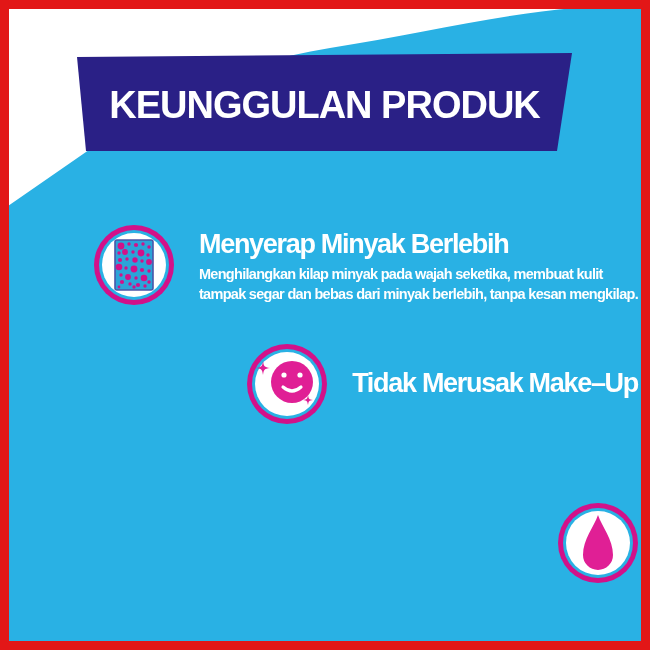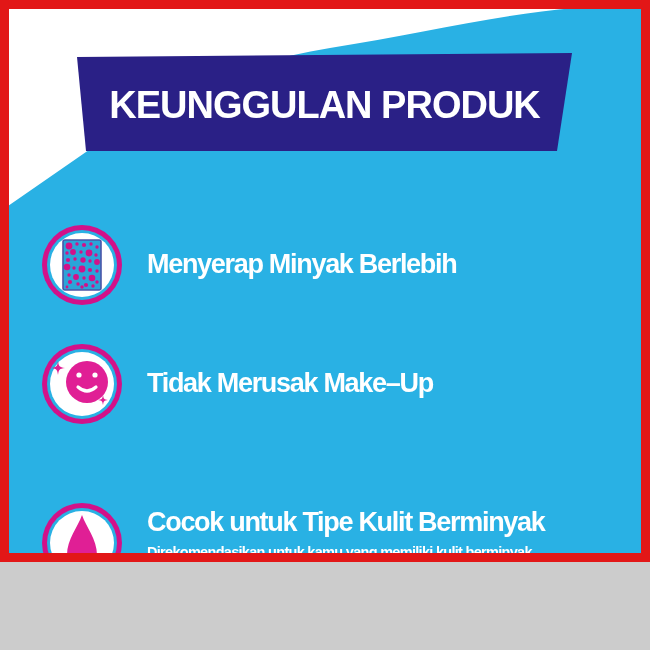--- a/index.html
+++ b/index.html
@@ -1,35 +1,35 @@
 <!DOCTYPE html>
 <html style="--border-red: #e21717; --background-blue: #29b1e4; --banner-navy: #2a2086; --accent-magenta: #d21189; --icon-pink: #e01f95; --paper-blue: #2ba4d8; --paper-outline: #4a55a8; --text-white: #ffffff;"><head>
 <meta charset="utf-8">
 <style>
   html,body { margin:0; padding:0; background:#cccccc; }
   #canvas {
-    position:relative; width:650px; height:562px; margin:0 auto;
+    position:relative; width:650px; height:650px; margin:0 auto;
     background:#ffffff; overflow:hidden;
     font-family:"Liberation Sans", sans-serif;
   }
   .bg { position:absolute; left:0; top:0; width:650px; height:650px; display:block; }
   .blue-shape   { fill:var(--background-blue,#29b1e4); }
   .banner-shape { fill:var(--banner-navy,#2a2086); }
 
   .banner-text {
     position:absolute; left:77px; top:53px; width:495px; height:98px;
     display:flex; align-items:center; justify-content:center;
     padding-top:6px; box-sizing:border-box;
     color:var(--text-white,#ffffff);
     font-size:38px; font-weight:bold; letter-spacing:-1px; white-space:nowrap;
   }
 
   .feature {
     position:absolute; left:42px; right:12px; height:80px;
-    display:flex; align-items:center;
+    display:flex; align-items:center;justify-content:flex-end;
   }
   .feature .icon-outer {
     width:80px; height:80px; flex:0 0 80px;
     display:flex; align-items:center; justify-content:center;
   }
   .icon-disc {
     width:64px; height:64px; border-radius:50%;
     background:var(--text-white,#ffffff);
     box-shadow: 0 0 0 3px var(--background-blue,#29b1e4),
                 0 0 0 8px var(--accent-magenta,#d21189);
@@ -105,20 +105,22 @@
               <circle cx="4" cy="20" r="2.1"></circle>
             <circle cx="11" cy="21" r="1.7"></circle>
               <circle cx="-15" cy="22" r="1.4"></circle>
             <circle cx="0" cy="22" r="1.7"></circle>
           </g>
         </svg>
       </div>
     </div>
     <div class="texts">
       <h2>Menyerap Minyak Berlebih</h2>
+      <p>Menghilangkan kilap minyak pada wajah seketika, membuat kulit
+tampak segar dan bebas dari minyak berlebih, tanpa kesan mengkilap.</p>
     </div>
   </div>
 
   <div class="feature" style="top:344px">
     <div class="icon-outer">
       <div class="icon-disc">
         <svg width="64" height="64" viewBox="-32 -32 64 64">
           <circle cx="5" cy="-2" r="21" fill="var(--icon-pink,#e01f95)"></circle>
           <circle cx="-3" cy="-9" r="2.6" fill="var(--text-white,#ffffff)"></circle>
           <circle cx="13" cy="-9" r="2.6" fill="var(--text-white,#ffffff)"></circle>
@@ -136,21 +138,16 @@
   </div>
 
   <div class="feature" style="top:503px">
     <div class="icon-outer">
       <div class="icon-disc">
         <svg width="64" height="64" viewBox="-32 -32 64 64">
           <path d="M 0,-28 C 4,-16 15,-4 15,12 A 15,15 0 1,1 -15,12 C -15,-4 -4,-16 0,-28 Z" fill="var(--icon-pink,#e01f95)"></path>
         </svg>
       </div>
     </div>
-    <div class="texts">
-      <h2>Cocok untuk Tipe Kulit Berminyak</h2>
-      <p>Direkomendasikan untuk kamu yang memiliki kulit berminyak
-dan ingin selalu tampil fresh, tanpa kilap minyak di wajah.</p>
-    </div>
   </div>
 
   <div class="frame"></div>
 </div>
 
 </body></html>

